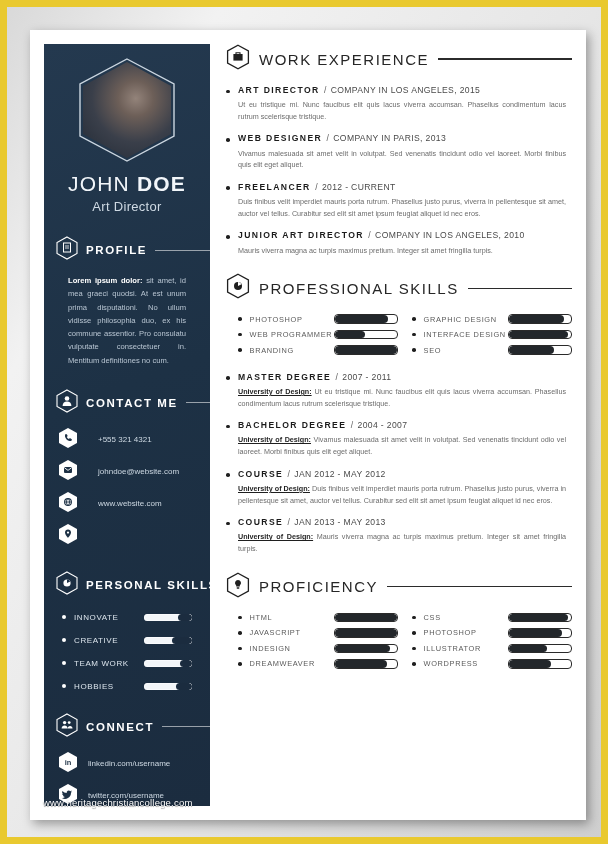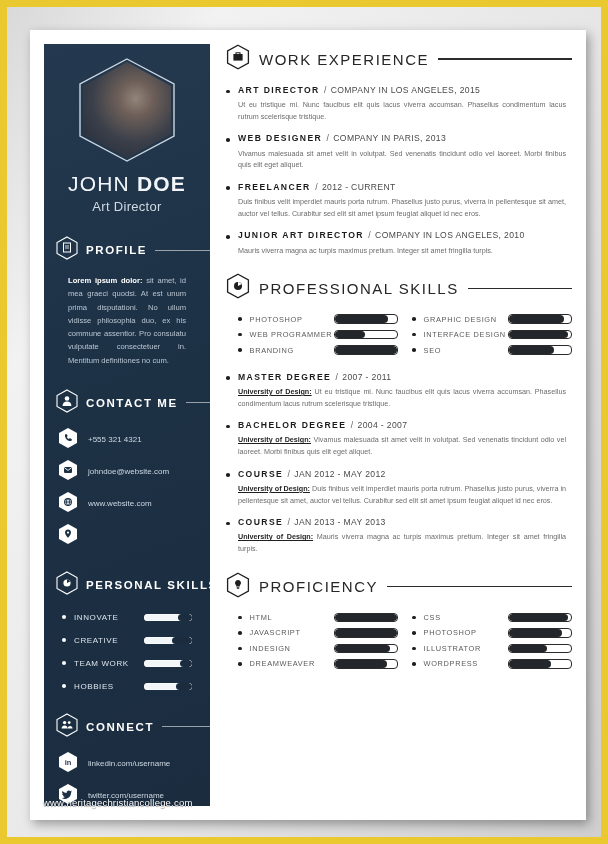--- a/index.html
+++ b/index.html
@@ -65,21 +65,21 @@
   }
   .sb-head .rule{
     flex:1;height:1px;background:rgba(255,255,255,.55);margin-right:-2px;
   }
   .profile-text{
     margin:0 24px;font-size:7.6px;line-height:1.75;
     color:#b9c6d3;text-align:justify;
   }
   .profile-text b{color:#ffffff;font-weight:700;}
   .contact-row{
-    display:flex;align-items:center;gap:10px;
+    display:flex;align-items:center;gap:20px;
     margin:0 0 0 14px;height:26px;
   }
   .contact-list{margin-top:10px;}
   .contact-list .contact-row{margin-bottom:6px;}
   .contact-txt{font-size:8px;color:#cdd8e2;line-height:1.35;}
   .ps-list{margin:10px 0 0 18px;}
   .ps-row{display:flex;align-items:center;margin-bottom:5px;margin-top:14px;}
   .ps-bullet{
     width:4px;height:4px;background:#ffffff;border-radius:50%;
     margin-right:8px;flex:0 0 auto;

